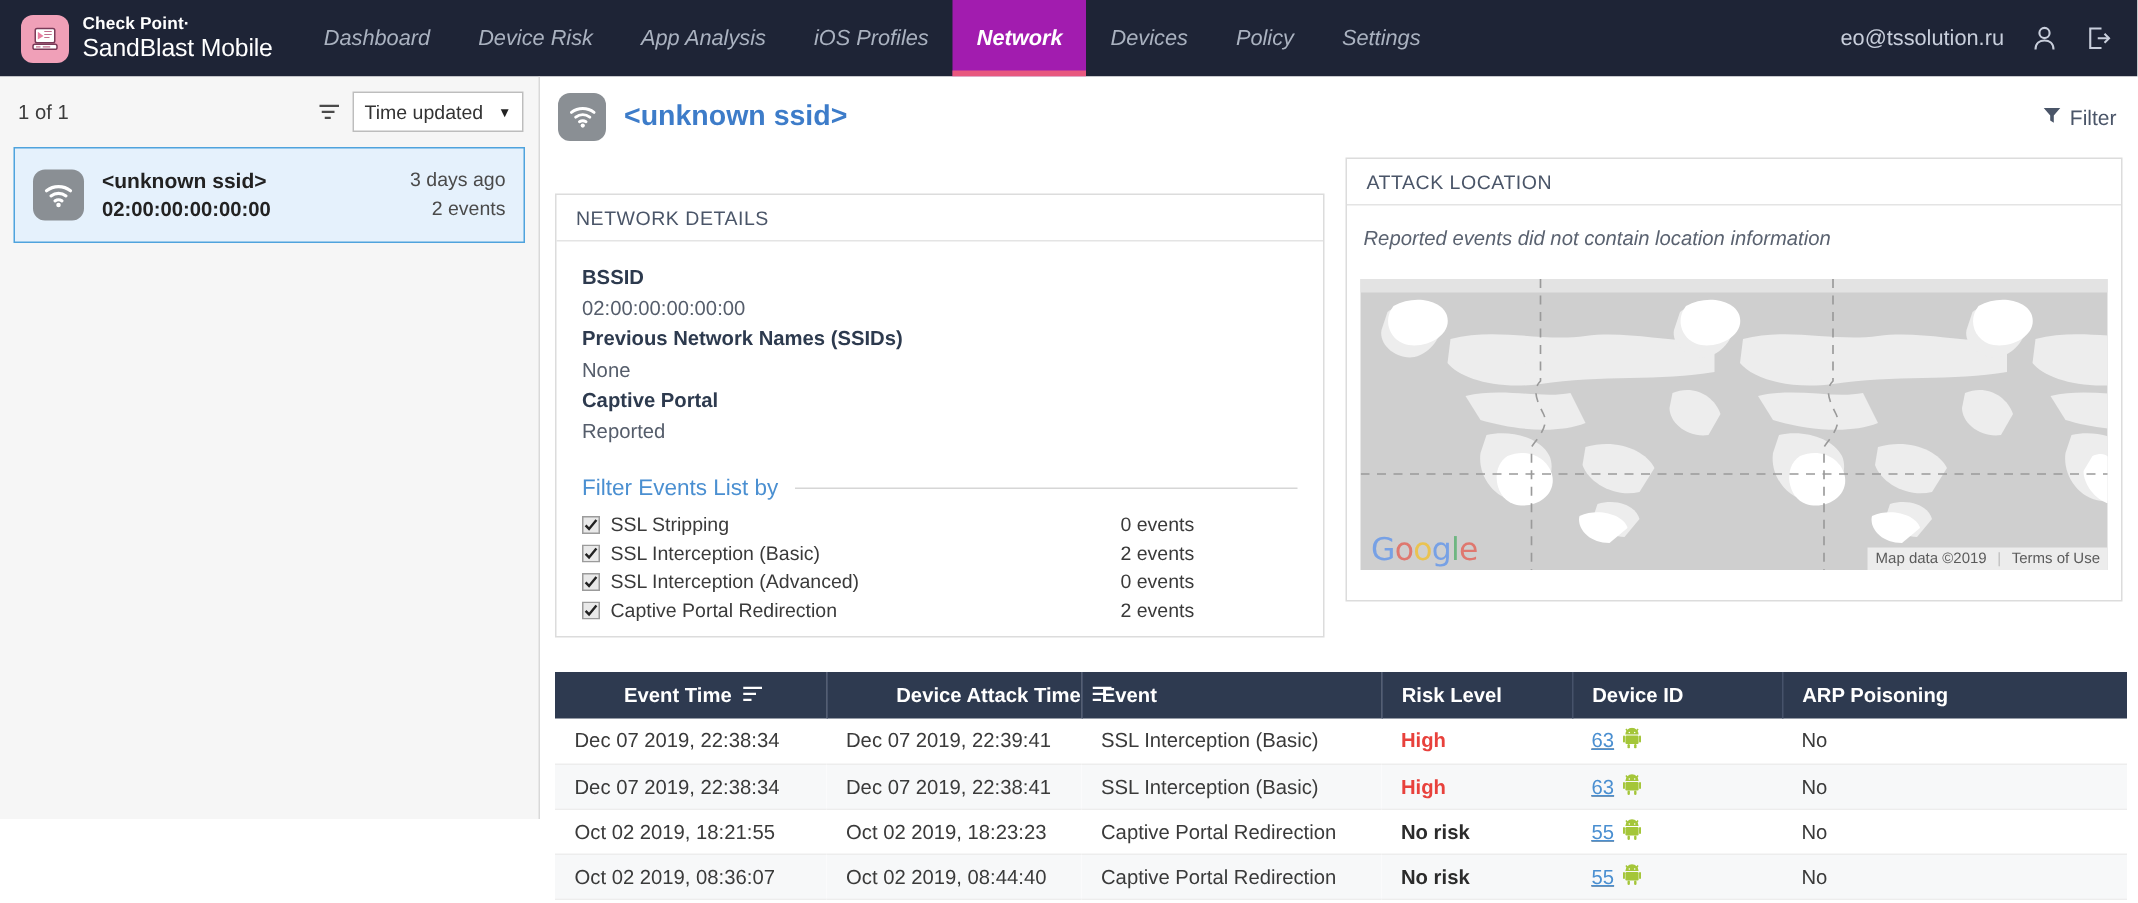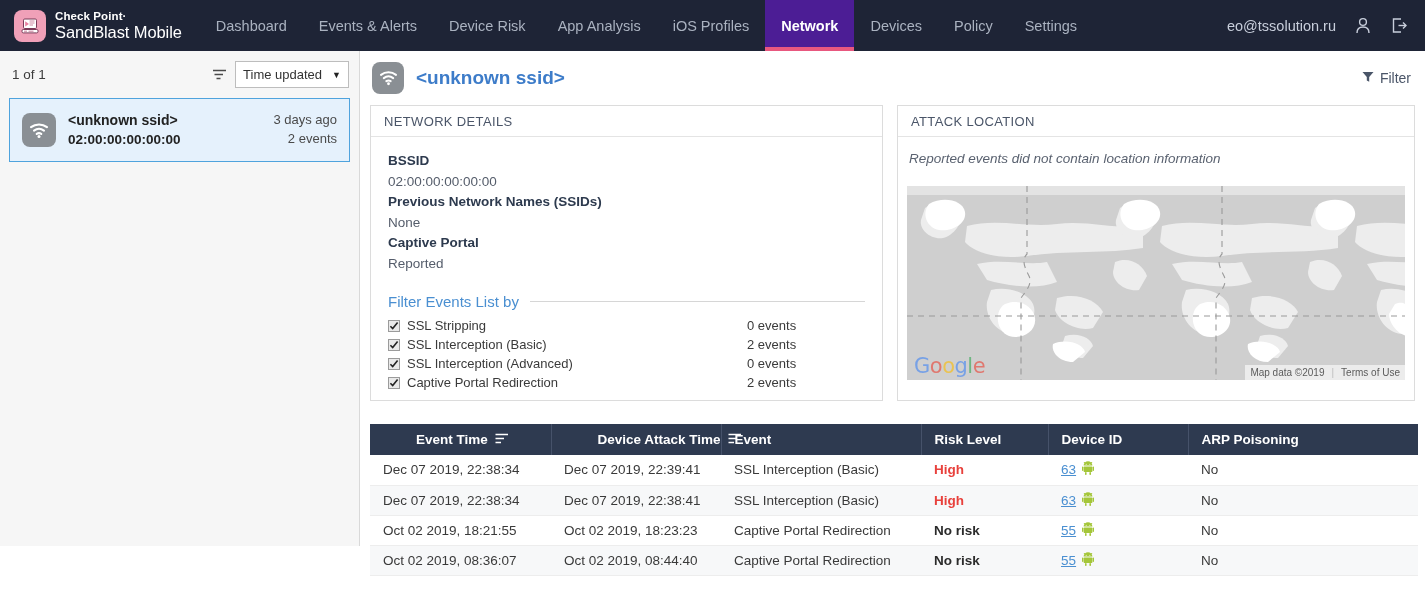--- a/index.html
+++ b/index.html
@@ -35,33 +35,33 @@
   }
   .brand-text { margin-left: 9px; line-height: 1.12; }
   .brand-text .l1 {
     color: #ffffff; font-size: 11.5px; font-weight: bold;
     letter-spacing: .1px;
   }
   .brand-text .l2 {
     color: #ffffff; font-size: 16.5px; font-weight: normal;
     letter-spacing: -.1px;
   }
-  .navitems { display: flex; align-items: flex-end; height: 51px; }
+  .navitems { display: flex; align-items: flex-end; height: 51px; font-style: italic; }
   .navitem {
     display: flex; align-items: center;
     padding: 0 16px;
     color: #aab2c0;
     font-size: 14.5px;
     height: 51px;
     cursor: pointer;
     position: relative;
     white-space: nowrap;
   }
   .navitem.active {
-    background: #4c1d95;
+    background: #a21caf;
     color: #ffffff;
     font-weight: bold;
   }
   .navitem.active::after {
     content: "";
     position: absolute;
     left: 0; right: 0; bottom: 0;
     height: 4px;
     background: #e8587f;
   }
@@ -183,21 +183,21 @@
 
   .panels {
     display: flex;
     gap: 14px;
     padding: 0 10px;
   }
   .panel {
     border: 1px solid #dcdcdc;
     background: #ffffff;
   }
-  .panel-net { width: 513px; flex: 0 0 513px; height: 296px; }
+  .panel-net { width: 513px; flex: 0 0 513px; height: 296px; margin-top: 24px; }
   .panel-loc { flex: 1 1 auto; height: 296px; }
   .panel-head {
     height: 31px;
     display: flex; align-items: center;
     padding: 0 13px;
     border-bottom: 1px solid #e4e4e4;
     font-size: 13px;
     color: #4a5568;
     letter-spacing: .35px;
   }
@@ -347,21 +347,20 @@
       </svg>
     </div>
     <div class="brand-text">
       <div class="l1">Check Point·</div>
       <div class="l2">SandBlast Mobile</div>
     </div>
   </div>
 
   <div class="navitems">
     <div class="navitem">Dashboard</div>
-    <div class="navitem">Events &amp; Alerts</div>
     <div class="navitem">Device Risk</div>
     <div class="navitem">App Analysis</div>
     <div class="navitem">iOS Profiles</div>
     <div class="navitem active">Network</div>
     <div class="navitem">Devices</div>
     <div class="navitem">Policy</div>
     <div class="navitem">Settings</div>
   </div>
 
   <div class="nav-right">

